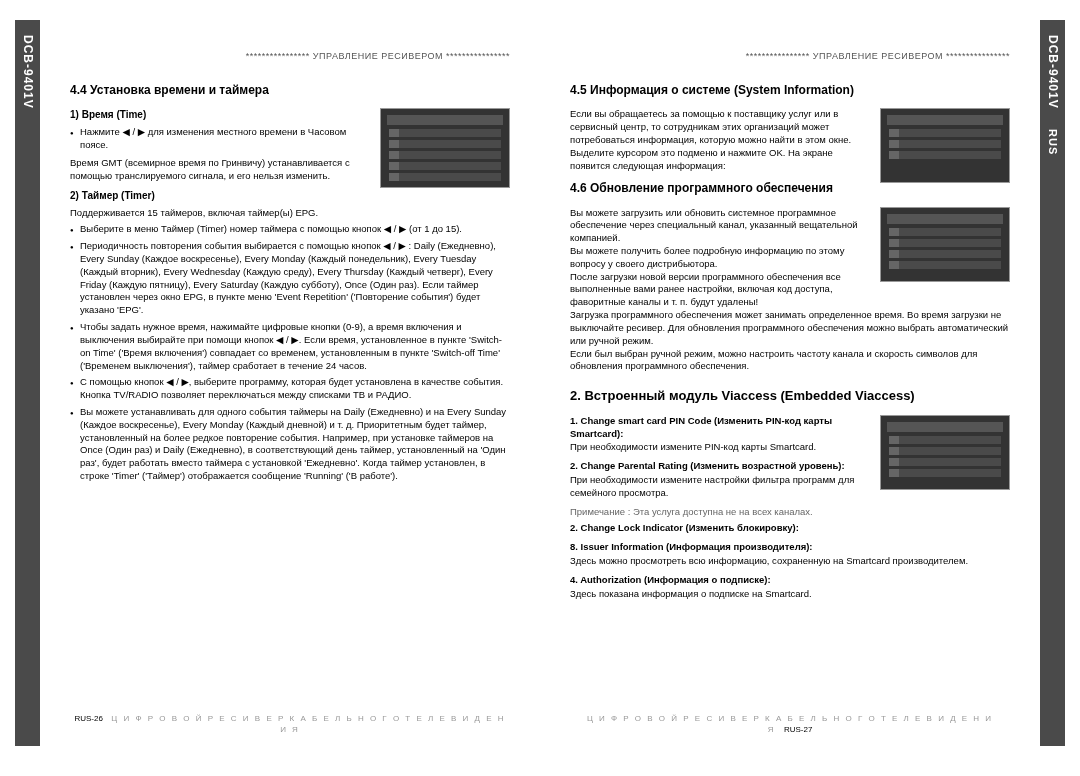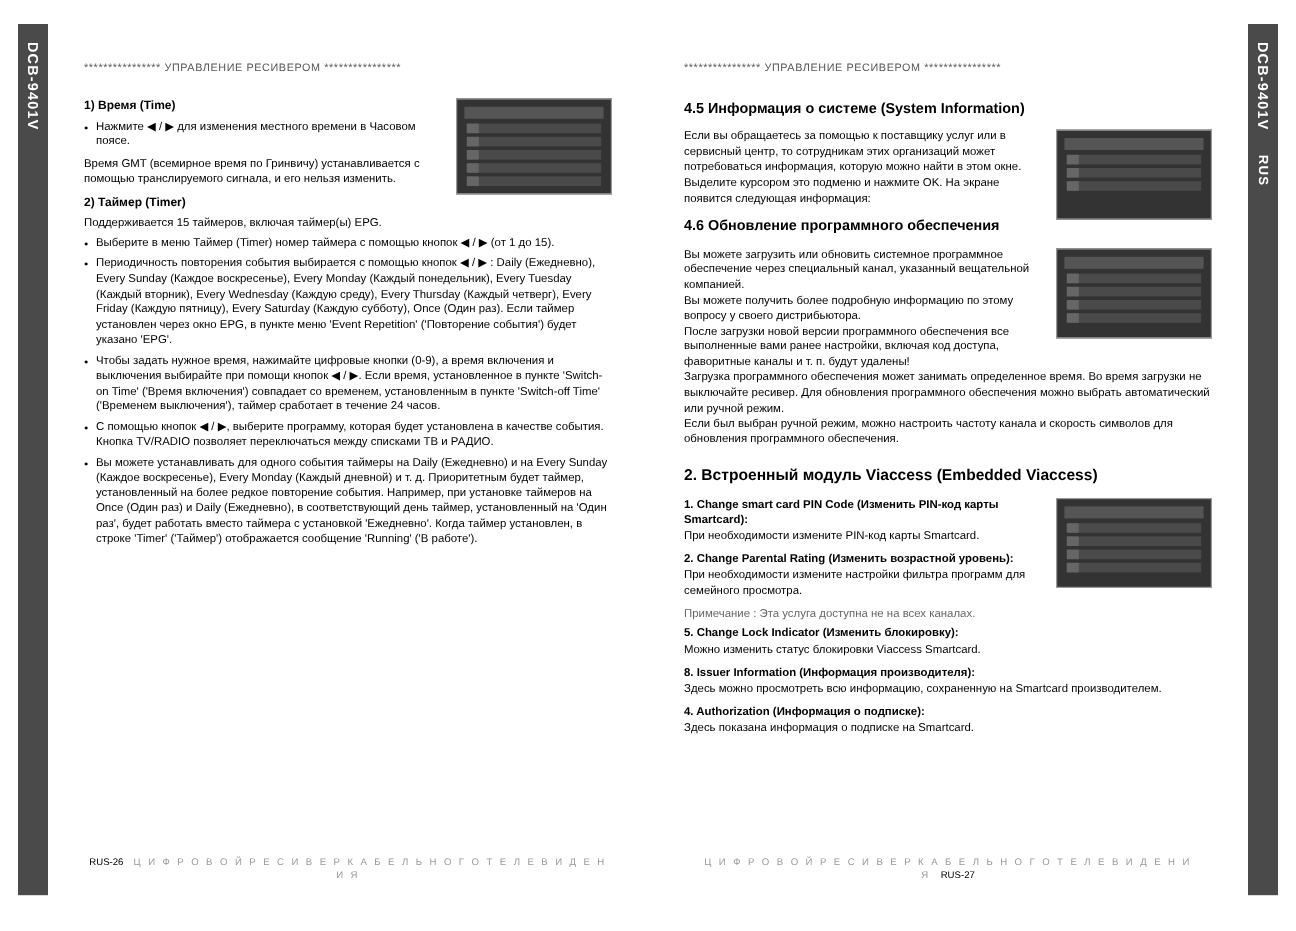--- a/index.html
+++ b/index.html
@@ -2,21 +2,21 @@
 <html><head>
 <meta charset="utf-8">
 <style>
   * { margin: 0; padding: 0; box-sizing: border-box; }
   body { font-family: Arial, sans-serif; background: #fff; width: 1080px; height: 776px; position: relative; overflow: hidden; }
   .page-wrap { display: flex; width: 100%; height: 100%; padding: 20px 15px 30px 15px; gap: 0; }
   .side-tab { width: 25px; background: #4a4a4a; color: #fff; writing-mode: vertical-rl; text-orientation: mixed; display: flex; align-items: center; justify-content: flex-start; padding-top: 15px; font-size: 12px; font-weight: bold; letter-spacing: 1px; }
   .side-tab-right { writing-mode: vertical-rl; }
   .lang-tab { margin-top: 20px; font-size: 11px; }
   .page { flex: 1; padding: 30px 30px 10px 30px; font-size: 10px; line-height: 1.35; color: #000; position: relative; }
-  .page-header { text-align: left; font-size: 9px; margin-bottom: 20px; color: #555; letter-spacing: 0.5px; }
+  .page-header { text-align: right; font-size: 9px; margin-bottom: 20px; color: #555; letter-spacing: 0.5px; }
   .section-title { font-weight: bold; font-size: 12px; margin: 8px 0 10px 0; }
   .sub-bold { font-weight: bold; font-size: 10px; margin: 6px 0 4px 0; }
   .content { font-size: 9.5px; }
   ul.bullets { list-style: none; margin: 4px 0 6px 0; }
   ul.bullets li { padding-left: 10px; position: relative; margin-bottom: 4px; }
   ul.bullets li::before { content: "●"; position: absolute; left: 0; font-size: 6px; top: 3px; }
   .num-list { margin: 4px 0; }
   .num-item { margin-bottom: 6px; }
   .num-item-title { font-weight: bold; font-size: 9.5px; }
   .num-item-body { font-size: 9.5px; margin-top: 1px; }
@@ -37,20 +37,21 @@
 <div class="page-wrap">
 
   <div class="side-tab">
       <span>DCB-9401V</span>
     </div>
 
   <div class="page">
     <div class="page-header">****************  УПРАВЛЕНИЕ РЕСИВЕРОМ  ****************</div>
 
     <div class="content clearfix">
+      <div class="section-title">4.4 Установка времени и таймера</div>
 
       <div class="thumb">
           <div class="thumb-inner">
             <div class="thumb-row"></div>
             <div class="thumb-row"></div>
             <div class="thumb-row"></div>
             <div class="thumb-row"></div>
             <div class="thumb-row"></div>
           </div>
         </div>
@@ -121,22 +122,21 @@
         <div class="num-item">
           <div class="num-item-title">1. Change smart card PIN Code (Изменить PIN-код карты Smartcard):</div>
           <div class="num-item-body">При необходимости измените PIN-код карты Smartcard.</div>
         </div>
         <div class="num-item">
           <div class="num-item-title">2. Change Parental Rating (Изменить возрастной уровень):</div>
           <div class="num-item-body">При необходимости измените настройки фильтра программ для семейного просмотра.</div>
         </div>
         <div class="note">Примечание : Эта услуга доступна не на всех каналах.</div>
         <div class="num-item">
-          <div class="num-item-title">5. Change Lock Indicator (Изменить блокировку):</div>
-          <div class="num-item-body">Можно изменить статус блокировки Viaccess Smartcard.</div>
+          <div class="num-item-title">2. Change Lock Indicator (Изменить блокировку):</div>
         </div>
         <div class="num-item">
           <div class="num-item-title">8. Issuer Information (Информация производителя):</div>
           <div class="num-item-body">Здесь можно просмотреть всю информацию, сохраненную на Smartcard производителем.</div>
         </div>
         <div class="num-item">
           <div class="num-item-title">4. Authorization (Информация о подписке):</div>
           <div class="num-item-body">Здесь показана информация о подписке на Smartcard.</div>
         </div>
       </div>

